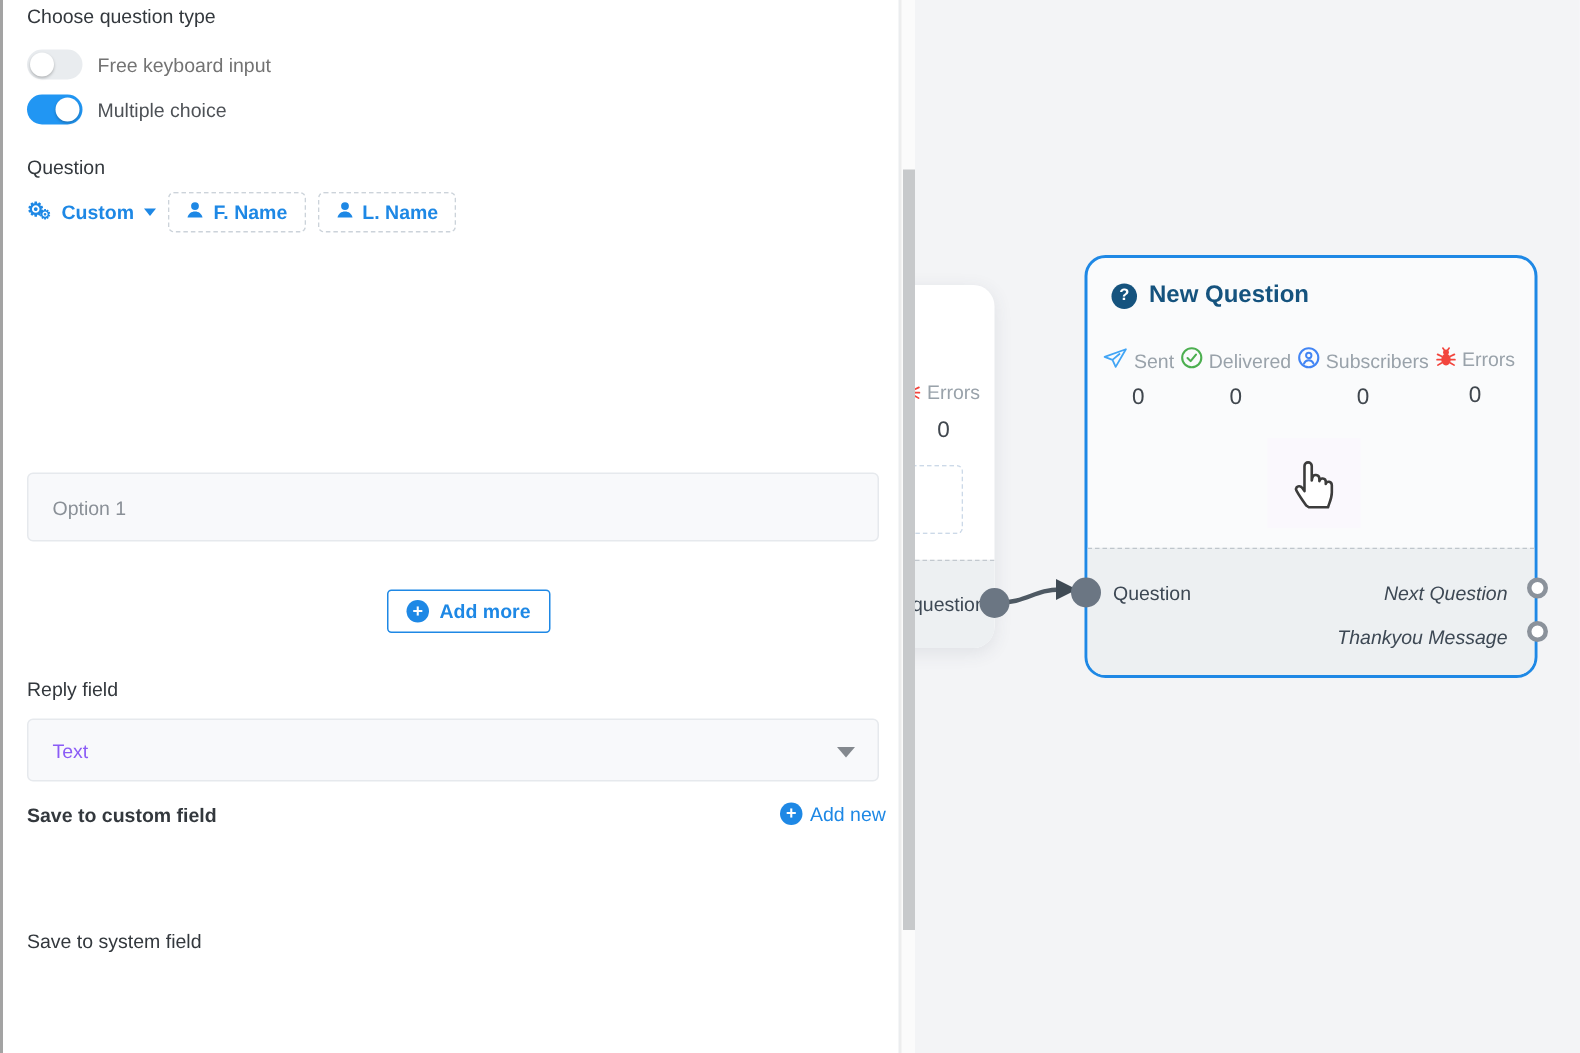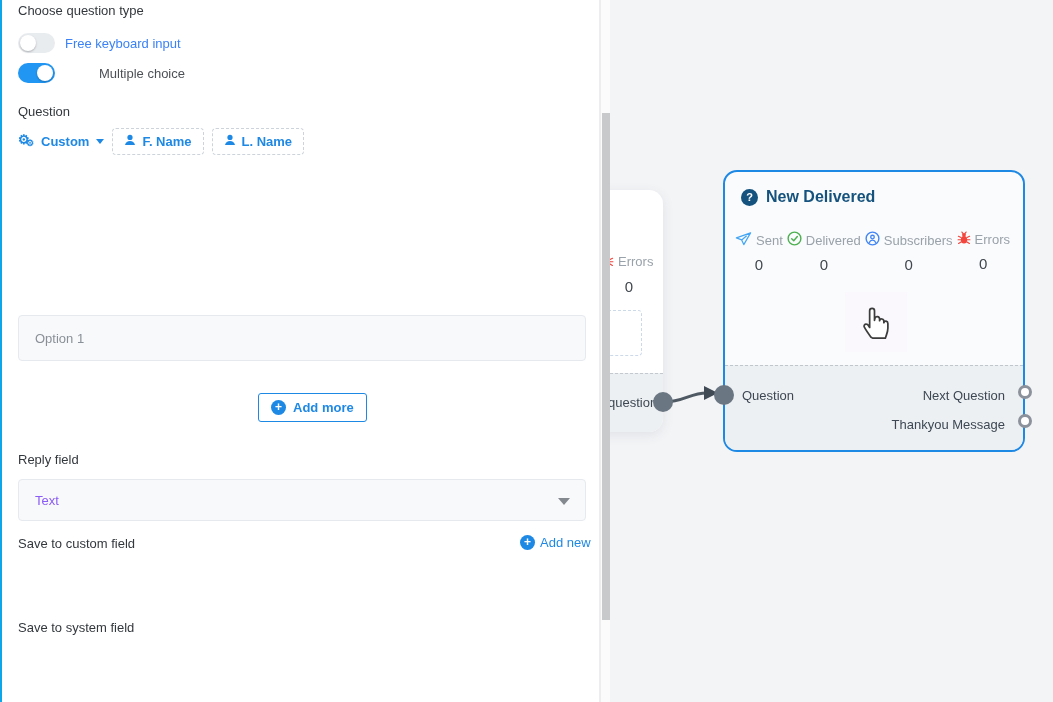--- a/index.html
+++ b/index.html
@@ -41,39 +41,39 @@
   .stat-val { margin-top:7px; font-size:15px; color:#40474e; }
   .cursor-tile { position:absolute; left:120px; top:120px; width:62px; height:60px;
     background:#faf8fd; display:flex; align-items:center; justify-content:center; }
   .node-footer { position:absolute; left:0; right:0; bottom:0; height:85px;
     background:#edf0f2; border-top:1px dashed #bfc6cc; border-radius:0 0 12px 12px; }
   .port-in { position:absolute; left:-11px; top:213px; width:20px; height:20px;
     border-radius:50%; background:#6b7683; }
   .port-out { position:absolute; right:-9px; width:14px; height:14px; border-radius:50%;
     background:#fff; border:3px solid #8b929b; }
   .in-label { position:absolute; left:17px; top:216px; font-size:13px; color:#3d4854; }
-  .out-label { position:absolute; right:18px; font-size:13px; color:#3d4854; text-align:right; }
+  .out-label { position:absolute; right:18px; font-size:13px; color:#3d4854; text-align:right;font-style:italic; }
 
   
   .panel {
     position:absolute; left:0; top:0; width:600px; height:702px; background:#fff; z-index:10;
-    border-left:2px solid #0ea5e9; border-right:1px solid #ebedef;
+    border-left:2px solid #a3a3a3; border-right:1px solid #ebedef;
   }
   .p-abs { position:absolute; }
   .sec-label { font-size:13px; color:#33383d; }
   .toggle-row { display:flex; align-items:center; gap:10px; }
   .toggle { width:37px; height:20px; border-radius:10px; position:relative; flex:0 0 37px; }
   .toggle.off { background:#e9ecef; }
   .toggle.on  { background:#2196f3; }
   .knob { position:absolute; top:2px; width:16px; height:16px; border-radius:50%; background:#fff;
     box-shadow:0 1px 2px rgba(0,0,0,.25); }
   .toggle.off .knob { left:2px; }
   .toggle.on  .knob { right:2px; }
-  .tlabel-off { font-size:13px; color:#3b82f6; }
-  .tlabel-on  { font-size:13px; color:#4d5156;margin-left:34px; }
+  .tlabel-off { font-size:13px; color:#737373; }
+  .tlabel-on  { font-size:13px; color:#4d5156; }
 
   .token-bar { display:flex; align-items:center; gap:8px; }
   .custom-btn { display:flex; align-items:center; gap:5px; color:#1e88e5; font-size:13px;
     font-weight:600; cursor:pointer; }
   .gear-wrap { position:relative; width:18px; height:18px; }
   .gear-big { position:absolute; left:0; top:-1px; font-size:13px; color:#1e88e5; }
   .gear-small { position:absolute; left:8px; top:5px; font-size:9px; color:#1e88e5; }
   .caret-down { width:0; height:0; border-left:4px solid transparent; border-right:4px solid transparent;
     border-top:5px solid #1e88e5; display:inline-block; margin-left:2px; }
   .token-btn { display:flex; align-items:center; gap:6px; border:1px dashed #ccd3da; border-radius:4px;
@@ -143,21 +143,21 @@
 
     <svg class="edge-svg" viewBox="0 0 100 50">
       <path d="M28 32 C 50 32, 54 23, 72 23" fill="none" stroke="#4e5963" stroke-width="3"></path>
       <polygon points="69,16 83,23 69,30" fill="#3f4a54"></polygon>
       <circle cx="28" cy="32" r="10" fill="#6b7683"></circle>
     </svg>
 
     <div class="node">
       <div class="node-header">
         <span class="q-badge">?</span>
-        <span class="node-title">New Delivered</span>
+        <span class="node-title">New Question</span>
       </div>
 
       <div class="stats">
         <div class="stat">
           <div class="stat-top">
             <span>
               <svg width="17" height="15" viewBox="0 0 24 20">
                 <path d="M22 2 L2 9.2 L9.4 12 L12.4 18.6 L22 2 Z M9.4 12 L16.5 6" fill="none" stroke="#42a5f5" stroke-width="1.7" stroke-linejoin="round"></path>
               </svg>
             </span>
@@ -287,21 +287,21 @@
       <span class="plus-circle">+</span>
       <span>Add more</span>
     </button>
 
     <div class="p-abs sec-label" style="left:16px; top:452px;">Reply field</div>
     <div class="p-abs select-box" style="left:16px; top:479px;">
       <span class="select-value">Text</span>
       <span class="select-caret"></span>
     </div>
 
-    <div class="p-abs sec-label" style="left:16px; top:536px;">Save to custom field</div>
+    <div class="p-abs sec-label" style="left:16px; top:536px;font-weight:bold;">Save to custom field</div>
     <div class="p-abs addnew-link" style="left:518px; top:535px;">
       <span class="plus-circle">+</span>
       <span>Add new</span>
     </div>
 
     <div class="p-abs sec-label" style="left:16px; top:620px;">Save to system field</div>
 
   </div>
 
   <div class="scrollbar">

